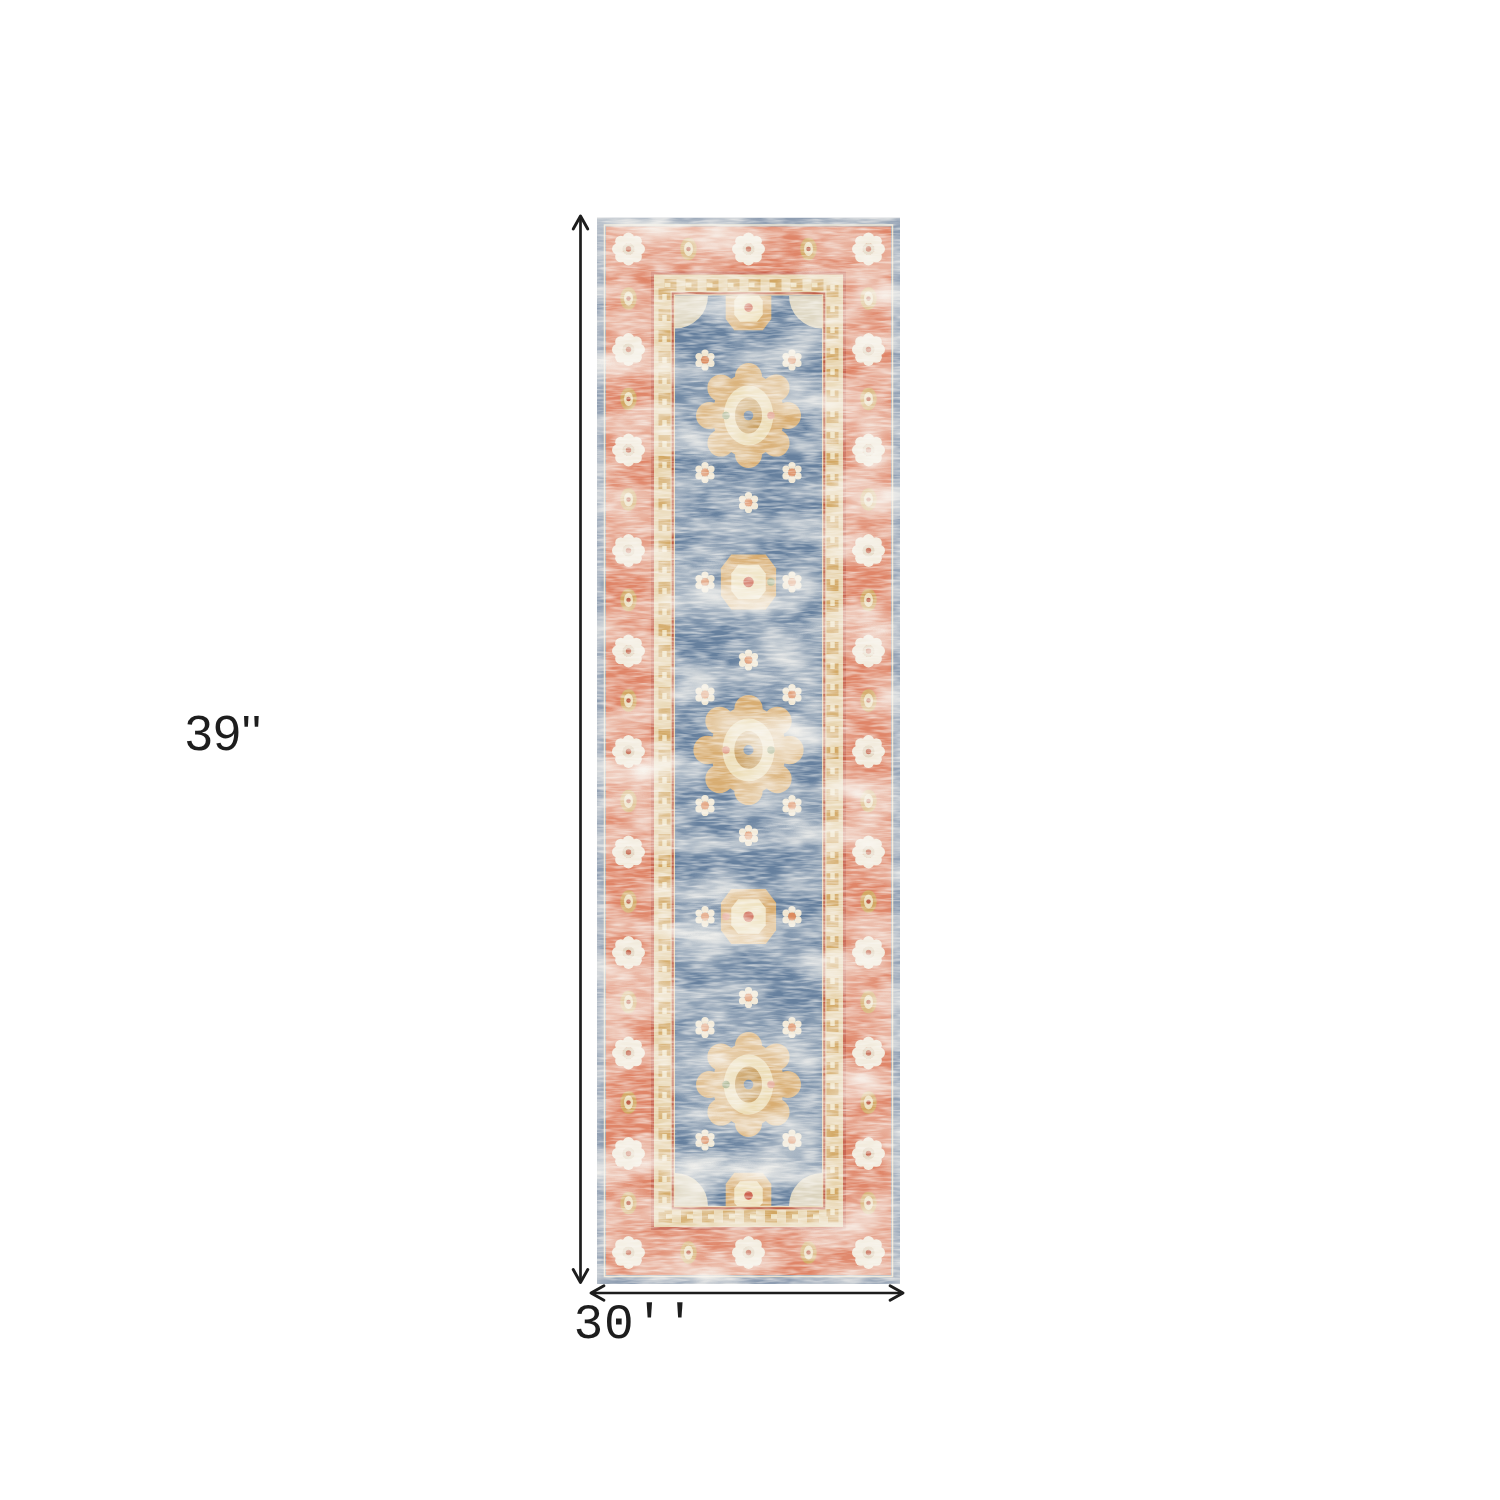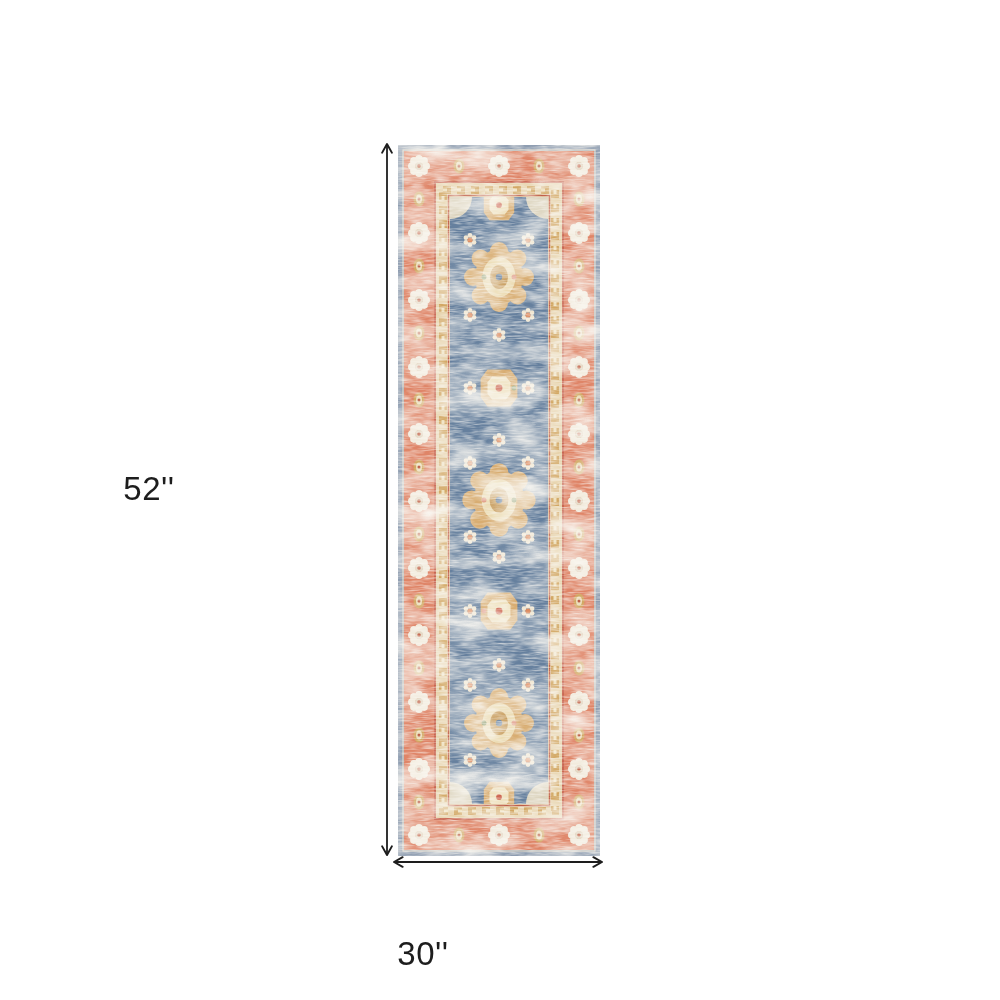--- a/index.html
+++ b/index.html
@@ -18,42 +18,42 @@
     position:absolute;
     width:92px;
     height:40px;
     line-height:40px;
     text-align:center;
     font-size:33px;
     letter-spacing:0.5px;
     color:#1d1d1d;
   }
   .dim-label.height { left:103px; top:469px; }
-  .dim-label.width  { left:377px; top:934px; }
+  .dim-label.width  { left:377px; top:864px;font-family:Liberation Mono, monospace; }
 </style>
 </head>
 <body>
 
 <div class="stage">
 
   <svg class="dim-svg">
     <defs>
       <marker id="arrw" viewBox="0 0 13 13" refX="10.5" refY="6" markerWidth="14" markerHeight="14" orient="auto-start-reverse" markerUnits="userSpaceOnUse">
         <path d="M2.5,1.5 L10.5,6 L2.5,10.5" fill="none" stroke="#1d1d1d" stroke-width="1.8" stroke-linecap="round" stroke-linejoin="round"></path>
       </marker>
     </defs>
     <g>
       <line x1="387" y1="144" x2="387" y2="855" stroke="#1d1d1d" stroke-width="1.8" marker-start="url(#arrw)" marker-end="url(#arrw)"></line>
     </g>
     <g>
       <line x1="394" y1="862" x2="602" y2="862" stroke="#1d1d1d" stroke-width="1.8" marker-start="url(#arrw)" marker-end="url(#arrw)"></line>
     </g>
   </svg>
 
-  <div class="dim-label height">52''</div>
+  <div class="dim-label height">39''</div>
   <div class="dim-label width">30''</div>
 
   <div class="rug-wrap">
     <svg viewBox="0 0 202 711" preserveAspectRatio="none">
       <defs>
 
         <g id="ros">
           <g fill="#f2ebdd">
             <circle cx="0" cy="-7.2" r="3.8"></circle>
               <circle cx="5.1" cy="-5.1" r="3.8"></circle>

